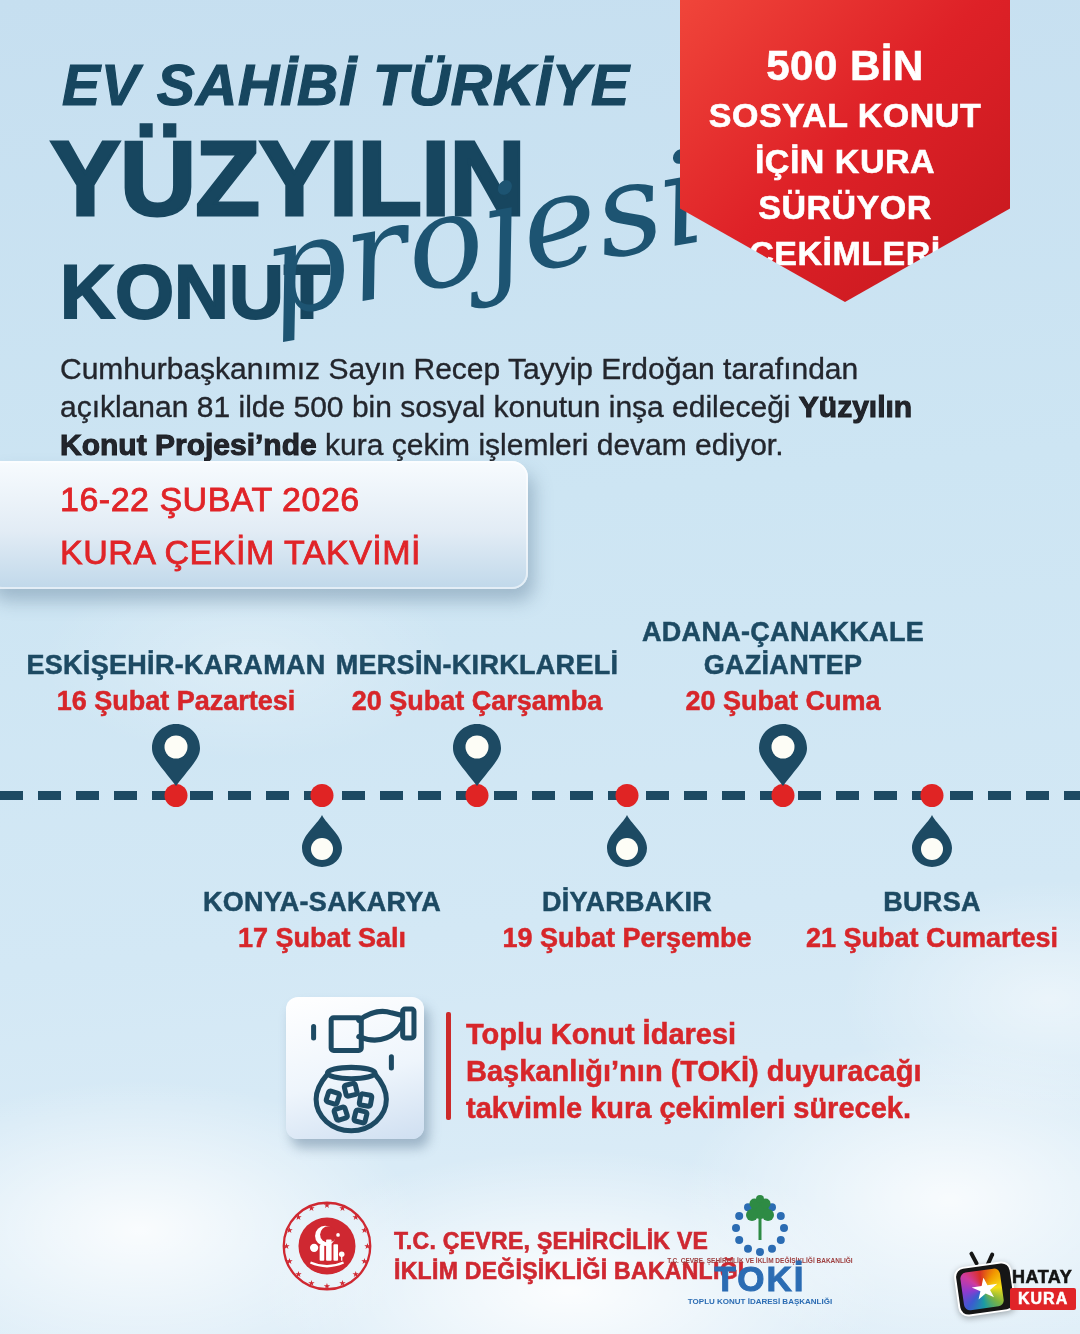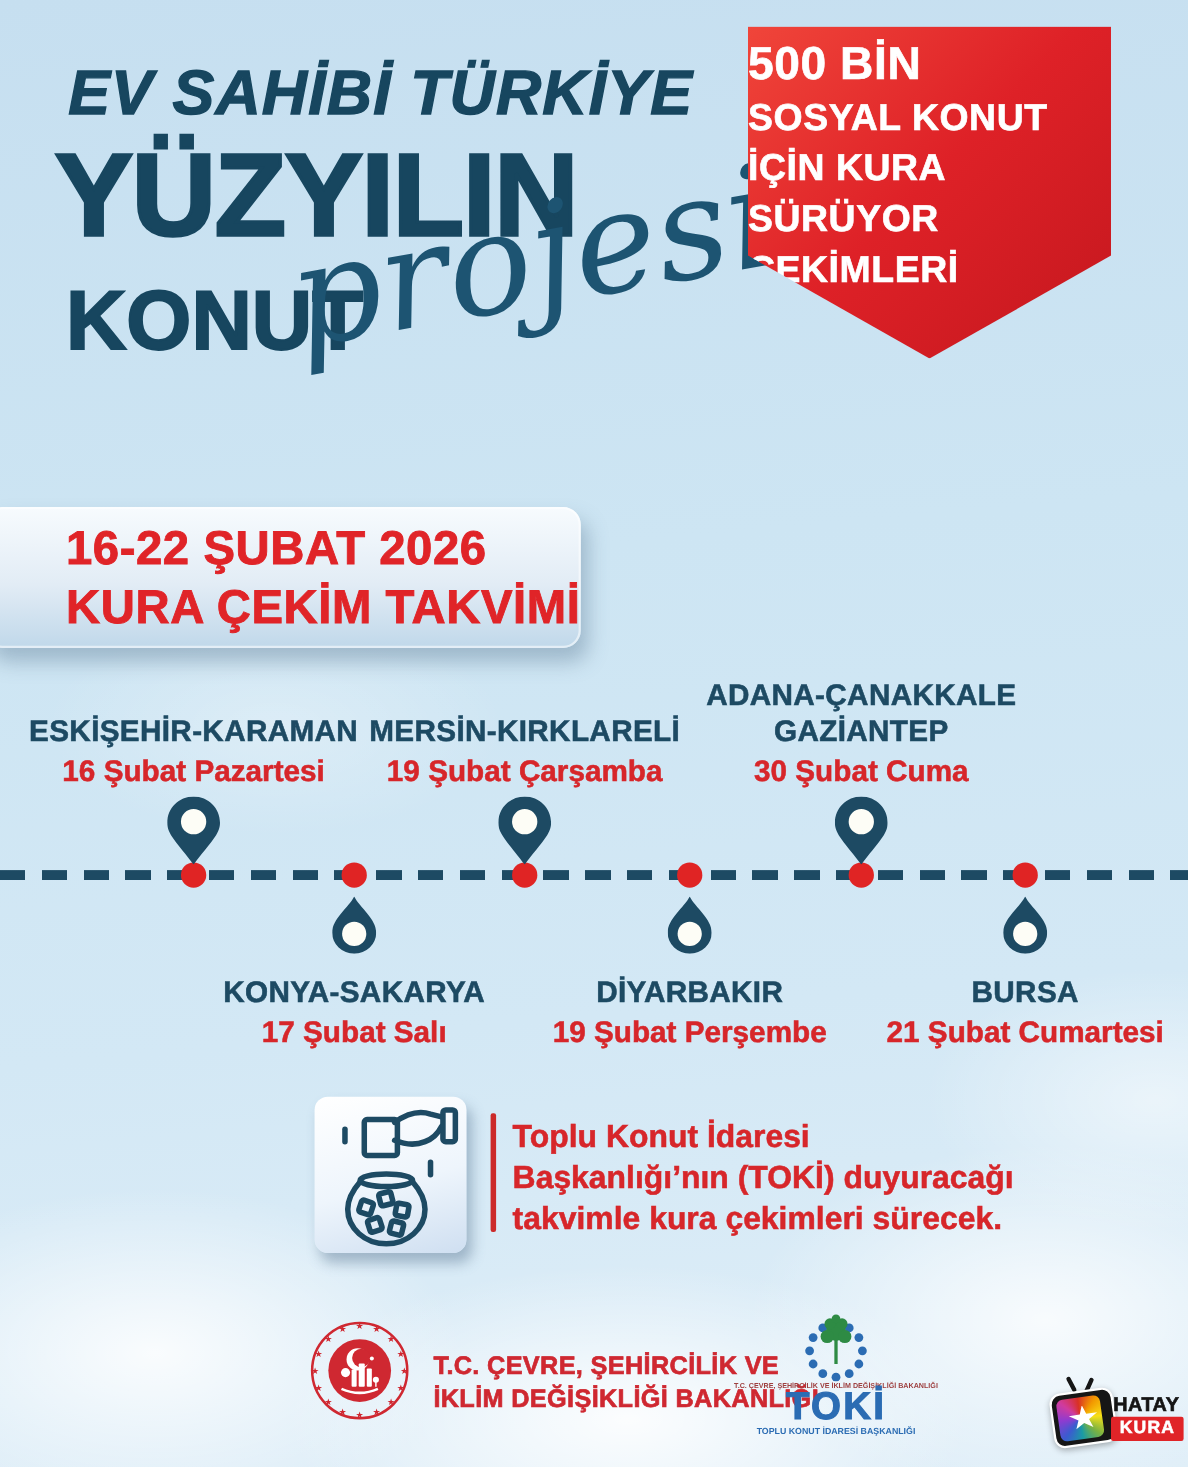--- a/index.html
+++ b/index.html
@@ -20,36 +20,36 @@
       letter-spacing:-1px;-webkit-text-stroke:3px #17465f;white-space:nowrap;}
   .t3{position:absolute;left:60px;top:248px;font-size:76px;font-weight:700;color:#17465f;
       letter-spacing:0px;-webkit-text-stroke:2px #17465f;white-space:nowrap;}
   .tscript{position:absolute;left:262px;top:160px;font-family:"DejaVu Serif",serif;font-style:italic;
       font-size:128px;color:#1d5472;transform:rotate(-10deg);white-space:nowrap;}
 
   
   .badge{position:absolute;left:680px;top:0;width:330px;height:302px;
       background:linear-gradient(135deg,#f0453a 0%,#de2127 48%,#c4171e 100%);
       clip-path:polygon(0 0,100% 0,100% 69%,50% 100%,0 69%);
-      color:#fff;text-align:left;padding-top:8px;box-sizing:border-box;
-      filter:drop-shadow(0 6px 7px rgba(90,60,60,.35));margin-top:24px;}
+      color:#fff;text-align:center;padding-top:40px;box-sizing:border-box;
+      filter:drop-shadow(0 6px 7px rgba(90,60,60,.35));}
   .badge-line{font-size:34px;font-weight:700;letter-spacing:.5px;line-height:46px;-webkit-text-stroke:.6px #fff;}
   .badge-line.first{font-size:42px;line-height:52px;}
 
   
   .intro{position:absolute;left:60px;top:320px;width:900px;font-size:30px;line-height:38px;
       color:#23262d;-webkit-text-stroke:.35px #23262d;}
   .intro b{font-weight:700;-webkit-text-stroke:1px #1b1d22;}
 
   
   .sbox{position:absolute;left:-14px;top:461px;width:542px;height:128px;border-radius:16px;
       background:linear-gradient(180deg,#f7fbfe 0%,#e2ecf5 55%,#c0d8ea 100%);
       box-shadow:6px 12px 18px rgba(70,100,130,.35), inset 0 0 0 2px rgba(255,255,255,.55);
       padding:12px 0 0 74px;box-sizing:border-box;}
-  .sbox .sl{font-size:43px;font-weight:700;color:#e02428;line-height:53px;letter-spacing:.5px;
+  .sbox .sl{font-size:34px;font-weight:400;color:#e02428;line-height:53px;letter-spacing:.5px;
       -webkit-text-stroke:.8px #e02428;white-space:nowrap;}
 
   
   .dash{position:absolute;left:0;top:791px;width:1080px;height:9px;
       background:repeating-linear-gradient(90deg,#1d4a63 0 23px,transparent 23px 38px);}
   .dot{position:absolute;top:784px;width:23px;height:23px;border-radius:50%;background:#e02424;
       transform:translateX(-50%);}
   .pin{position:absolute;top:724px;width:48px;height:62px;transform:translateX(-50%);}
   .drop{position:absolute;top:815px;width:40px;height:52px;transform:translateX(-50%);}
   .lbl{position:absolute;transform:translateX(-50%);text-align:center;}
@@ -112,20 +112,21 @@
   <div class="tscript">projesi</div>
 
   <div class="badge">
     <div class="badge-line first">500 BİN</div>
     <div class="badge-line">SOSYAL KONUT</div>
     <div class="badge-line">İÇİN KURA</div>
     <div class="badge-line">SÜRÜYOR</div>
     <div class="badge-line">ÇEKİMLERİ</div>
   </div>
 
+  <p class="intro"><span>Cumhurbaşkanımız Sayın Recep Tayyip Erdoğan tarafından açıklanan 81 ilde 500 bin sosyal konutun inşa edileceği </span><b>Yüzyılın Konut Projesi’nde</b><span> kura çekim işlemleri devam ediyor.</span></p>
 
   <div class="sbox">
     <div class="sl">16-22 ŞUBAT 2026</div>
     <div class="sl">KURA ÇEKİM TAKVİMİ</div>
   </div>
 
   <div class="dash"></div>
 
   <div class="dot" style="left:176px"></div>
   <div class="dot" style="left:322px"></div>
@@ -159,26 +160,26 @@
       <path d="M20 0c5 10 20 20 20 33a20 19 0 1 1-40 0C0 20 15 10 20 0z" fill="#1d4a63"></path>
       <circle cx="20" cy="34" r="11" fill="#fdfdf6"></circle>
     </svg>
 
   <div class="lbl top" style="left:176px">
     <div class="city">ESKİŞEHİR-KARAMAN</div>
     <div class="date">16 Şubat Pazartesi</div>
   </div>
   <div class="lbl top" style="left:477px">
     <div class="city">MERSİN-KIRKLARELİ</div>
-    <div class="date">19 Şubat Çarşamba</div>
+    <div class="date">20 Şubat Çarşamba</div>
   </div>
   <div class="lbl top" style="left:783px">
     <div class="city">ADANA-ÇANAKKALE
 GAZİANTEP</div>
-    <div class="date">30 Şubat Cuma</div>
+    <div class="date">20 Şubat Cuma</div>
   </div>
   <div class="lbl bottom" style="left:322px">
     <div class="city">KONYA-SAKARYA</div>
     <div class="date">17 Şubat Salı</div>
   </div>
   <div class="lbl bottom" style="left:627px">
     <div class="city">DİYARBAKIR</div>
     <div class="date">19 Şubat Perşembe</div>
   </div>
   <div class="lbl bottom" style="left:932px">

